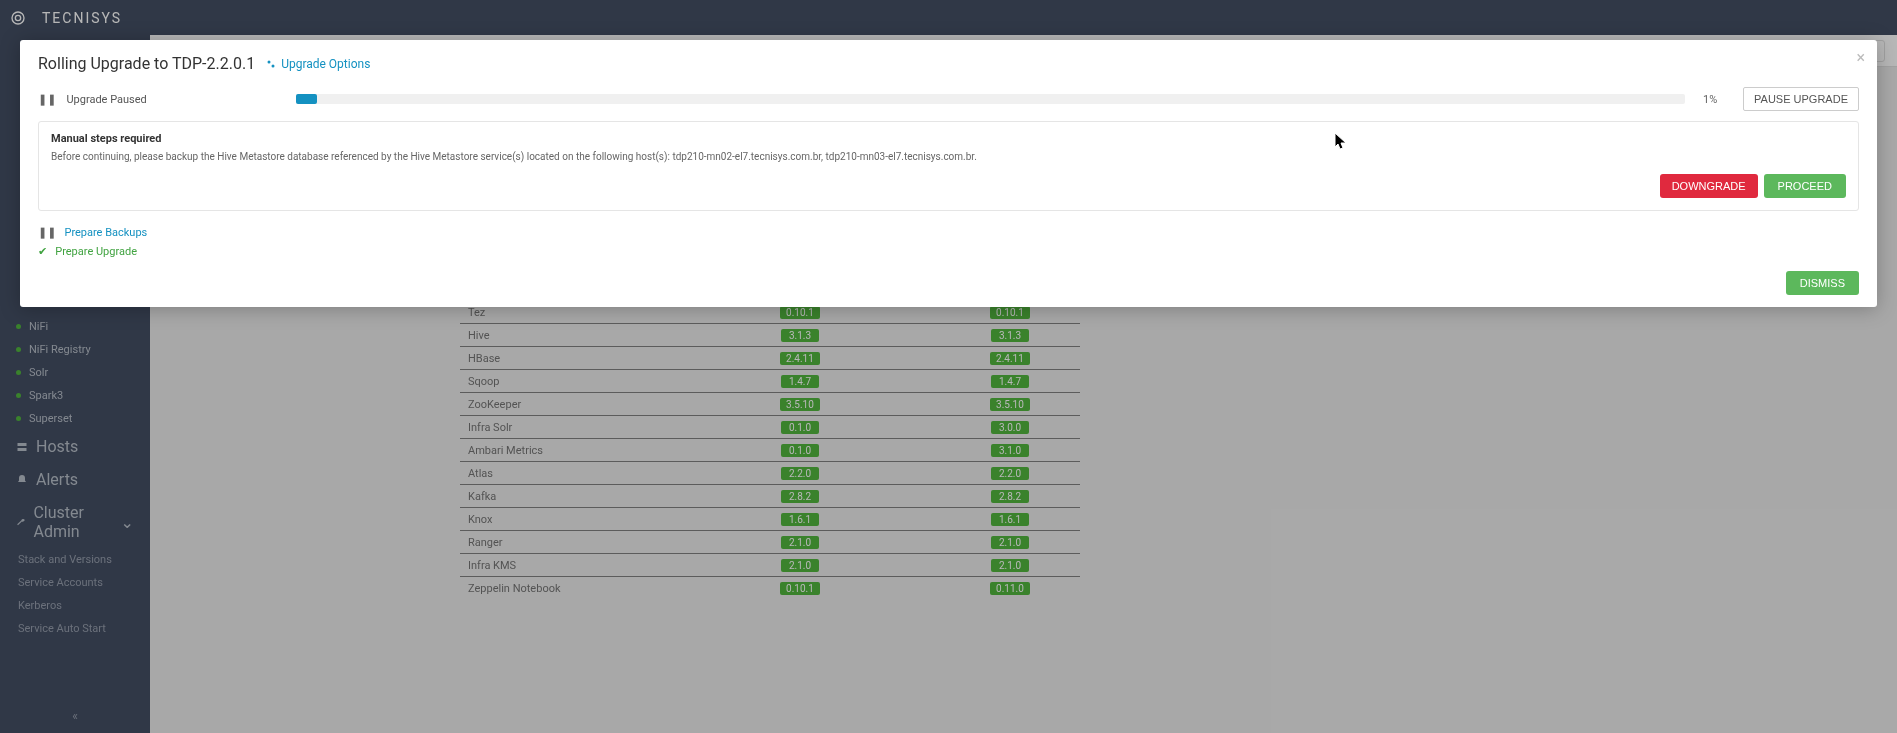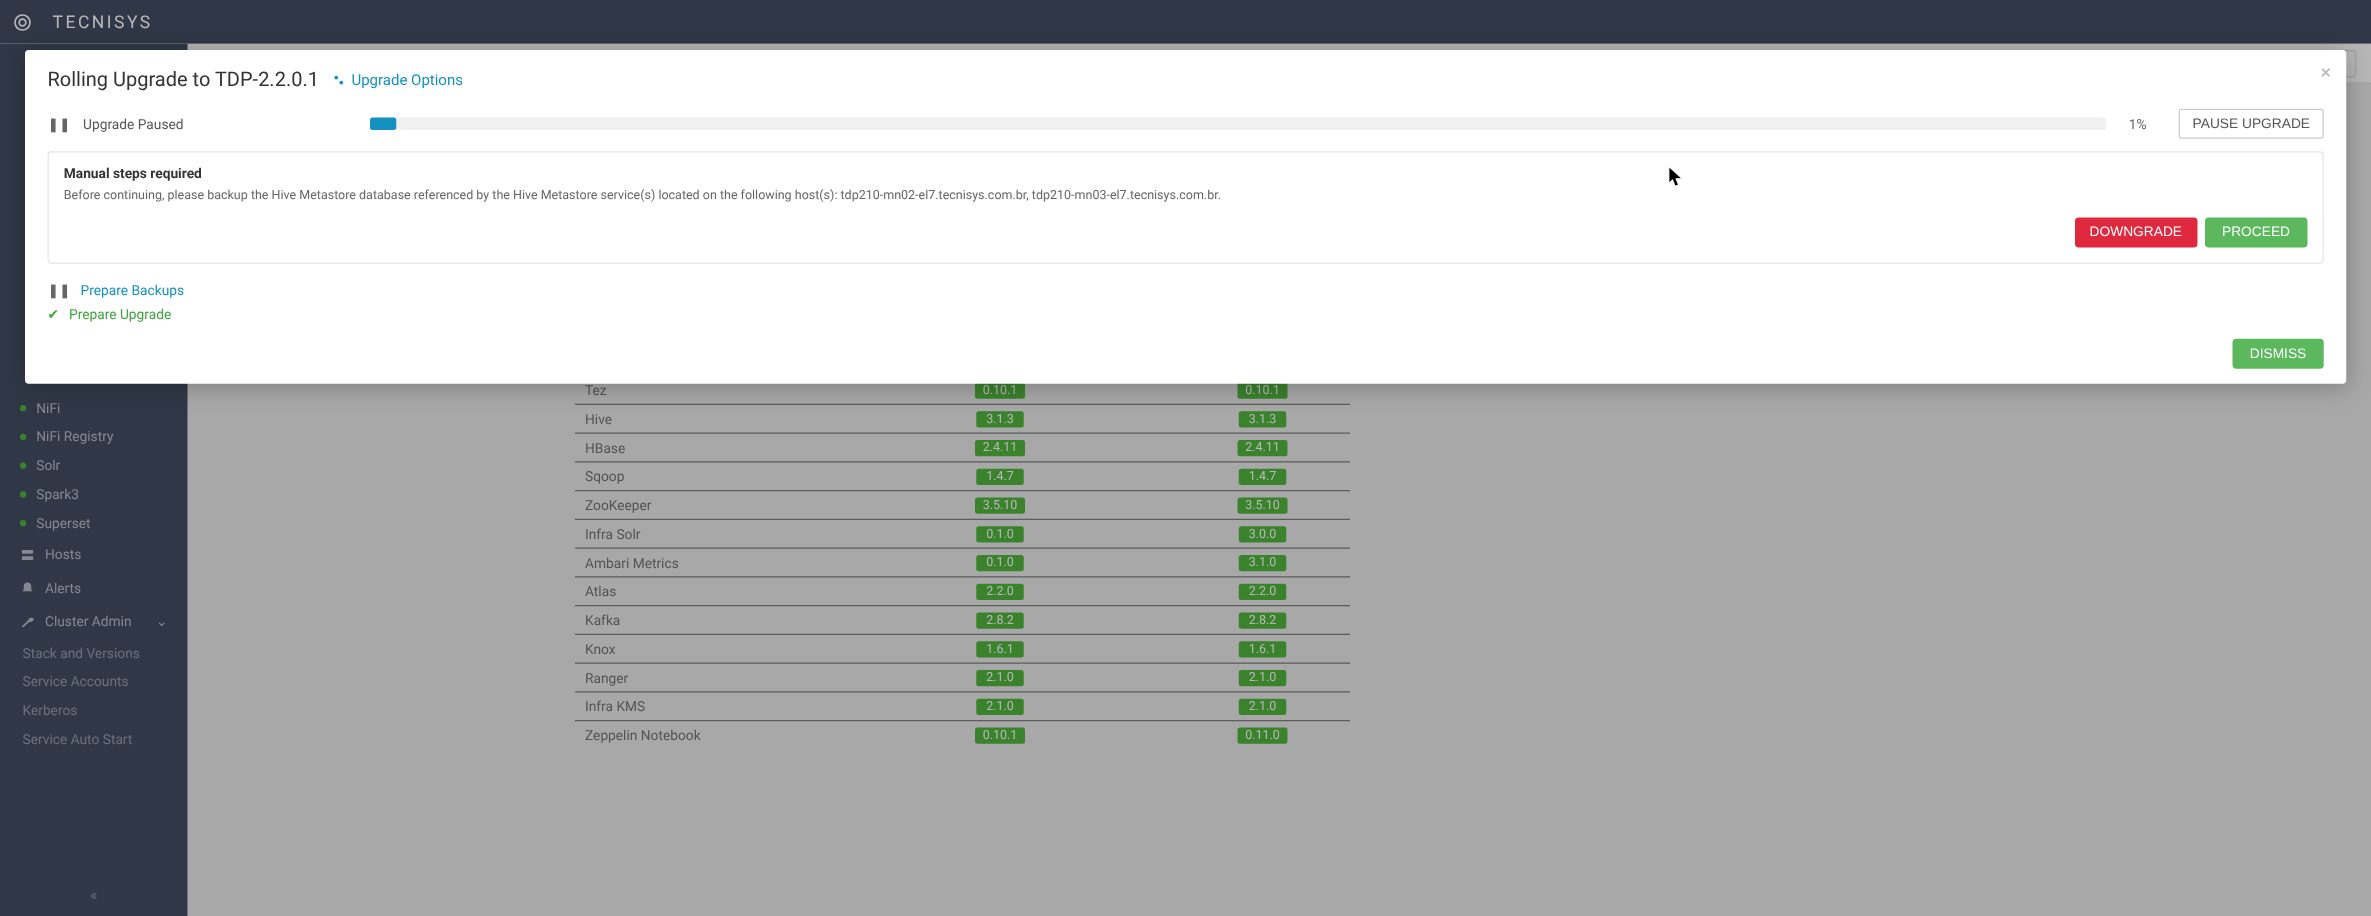--- a/index.html
+++ b/index.html
@@ -19,21 +19,21 @@
 .breadcrumb-right .ico { width: 14px; height: 14px; display: inline-block; }
 .breadcrumb-right .box { border: 1px solid #ddd; border-radius: 3px; padding: 3px 8px; display: flex; align-items: center; gap: 4px; }
 
 
 .backdrop { position: absolute; top: 0; left: 0; right: 0; bottom: 0; background: rgba(50,50,50,0.35); z-index: 5; }
 
 
 .sidebar { position: absolute; top: 35px; left: 0; width: 150px; bottom: 0; background: #313d54; color: #b0b8c3; padding-top: 280px; z-index: 1; }
 .sidebar .svc { padding: 5px 16px; font-size: 11px; display: flex; align-items: center; gap: 8px; }
 .sidebar .svc::before { content: ""; width: 5px; height: 5px; border-radius: 50%; background: #3fae2a; display: inline-block; }
-.sidebar .sec { padding: 7px 16px; font-size: 11px; display: flex; align-items: center; gap: 8px; }
+.sidebar .sec { padding: 7px 16px; font-size: 16px; display: flex; align-items: center; gap: 8px; }
 .sidebar .sub { padding: 5px 18px; font-size: 11px; color: #8a93a3; }
 .sidebar .collapse { position: absolute; bottom: 10px; left: 0; right: 0; text-align: center; color: #8a93a3; }
 
 
 .bg-table { position: absolute; top: 300px; left: 460px; width: 620px; z-index: 1; font-size: 11px; color: #666; }
 .bg-table .row { display: flex; align-items: center; height: 23px; border-top: 1px solid #737373; }
 .bg-table .name { width: 280px; padding-left: 8px; }
 .bg-table .badge-cell { width: 120px; text-align: center; }
 .bg-table .gap { width: 90px; }
 .bg-table .badge { display: inline-block; background: #3fae2a; color: #fff; padding: 1px 6px; border-radius: 2px; font-size: 10px; min-width: 38px; }

